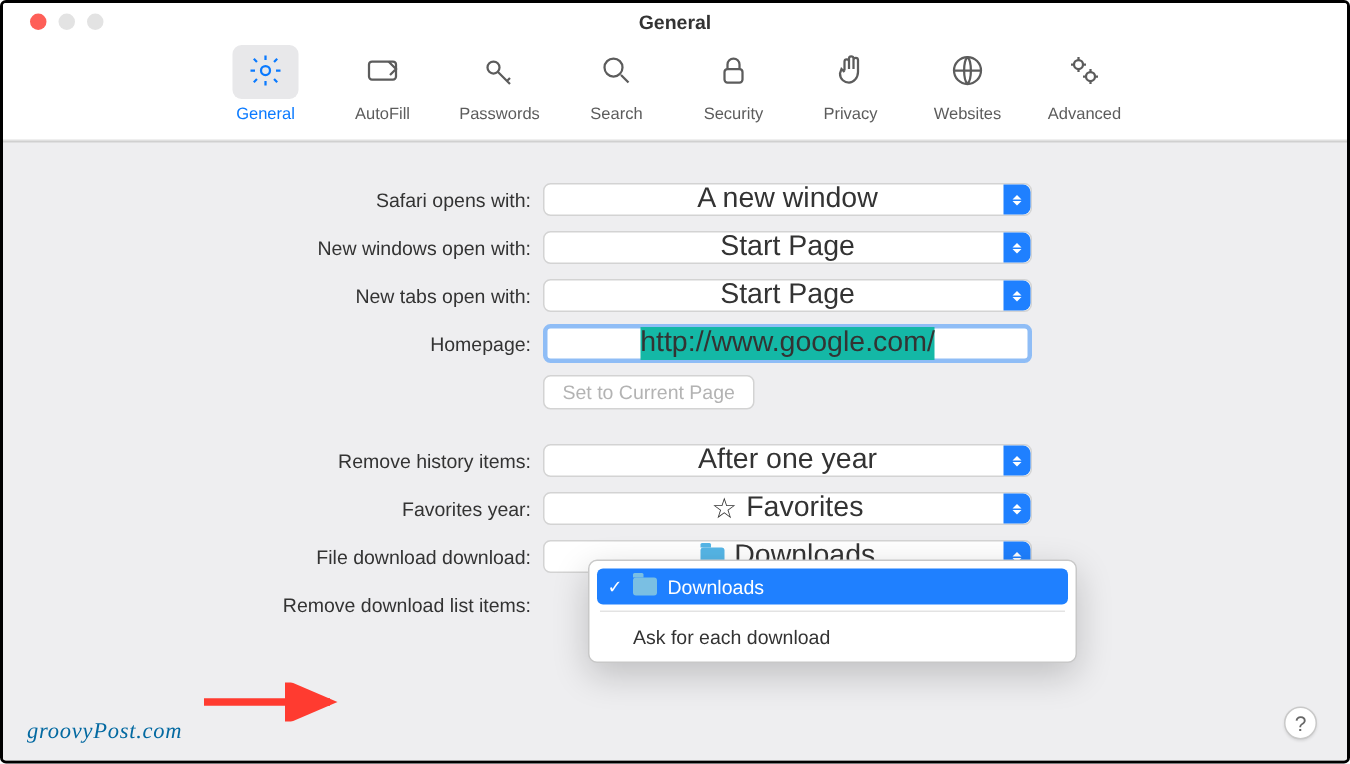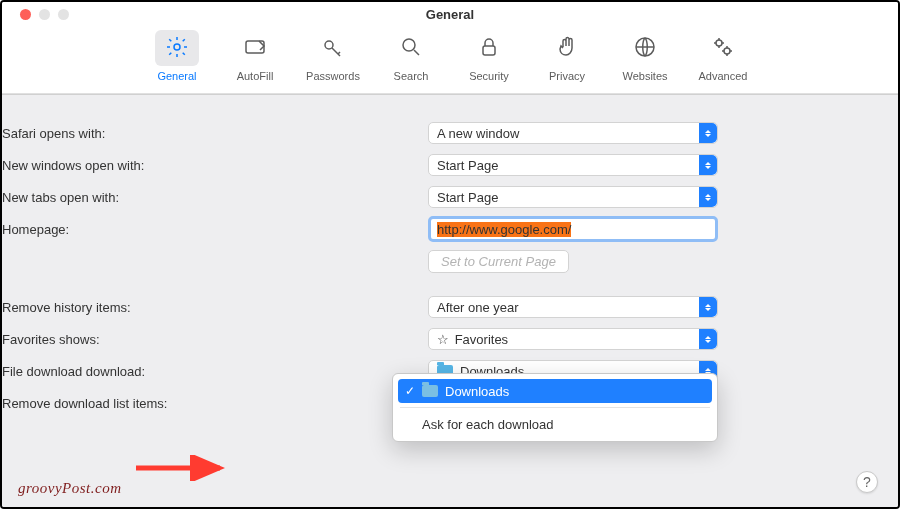--- a/index.html
+++ b/index.html
@@ -21,40 +21,40 @@
   .tb-item { width:64px; display:flex; flex-direction:column; align-items:center; gap:4px; font-size:11px; color:#5c5c5c; cursor:default; }
   .tb-item.active { color:#0a7aff; }
   .tb-item.active .ic-box { background:#e8e8ea; }
   .ic-box { width:44px; height:36px; border-radius:6px; display:flex; align-items:center; justify-content:center; }
   .ic-box svg { width:24px; height:24px; stroke:#5c5c5c; stroke-width:1.5; fill:none; }
   .tb-item.active .ic-box svg { stroke:#0a7aff; }
   .content { position:absolute; left:0; right:0; top:92px; bottom:0; background:#eeeef0; border-top:1px solid #d0d0d0; }
   .form { position:absolute; left:0; right:0; top:22px; }
   .row { display:flex; align-items:center; height:32px; margin-bottom:0px; }
   .row.gap-above { margin-top:14px; }
-  .lbl { width:426px; text-align:left; padding-right:8px; font-size:13px; color:#333; }
-  .ctrl { width:290px; height:22px; background:#fff; border:1px solid #d3d3d3; border-radius:5px; display:flex; align-items:center; padding:0 8px; position:relative; font-size:13px; }
+  .lbl { width:360px; text-align:right; padding-right:8px; font-size:13px; color:#333; }
+  .ctrl { width:326px; height:22px; background:#fff; border:1px solid #d3d3d3; border-radius:5px; display:flex; align-items:center; padding:0 8px; position:relative; font-size:19px;justify-content:center; }
   .ctrl .caret { position:absolute; right:0; top:0; width:18px; height:100%; background:#1f80ff; border-radius:0 5px 5px 0; display:flex; flex-direction:column; align-items:center; justify-content:center; gap:1px; }
   .caret span { width:0;height:0; border-left:3px solid transparent; border-right:3px solid transparent;}
   .caret .up { border-bottom:3px solid #fff;}
   .caret .dn { border-top:3px solid #fff;}
   .input-focus { border:3px solid #8fbdf6; padding:0 6px; height:26px; }
-  .btn { display:inline-block; background:#fff; border:1px solid #d3d3d3; border-radius:5px; padding:3px 12px; color:#b3b3b3; font-size:13px;font-style:italic; }
+  .btn { display:inline-block; background:#fff; border:1px solid #d3d3d3; border-radius:5px; padding:3px 12px; color:#b3b3b3; font-size:13px; }
   .star { margin-right:6px; }
   .folder { width:16px; height:12px; background:#56b6e7; border-radius:2px; margin-right:7px; position:relative; display:inline-block;}
   .folder::before { content:""; position:absolute; top:-3px; left:0; width:7px; height:3px; background:#56b6e7; border-radius:1px 1px 0 0;}
   .dropdown { position:absolute; left:390px; top:278px; width:326px; background:#fff; border:1px solid #c8c8c8; border-radius:6px; box-shadow:0 8px 24px rgba(0,0,0,.2); padding:5px; }
   .dropdown .opt { display:flex; align-items:center; height:24px; border-radius:4px; padding:0 8px 0 24px; position:relative; font-size:13px; }
   .dropdown .opt.sel { background:#1f80ff; color:#fff; }
   .dropdown .opt.sel::before { content:"✓"; position:absolute; left:7px; font-size:12px; }
   .dropdown hr { border:none; border-top:1px solid #e3e3e3; margin:4px 2px; }
   .dropdown .folder-white { width:16px; height:12px; background:#7abfe3; border-radius:2px; margin-right:7px; position:relative;}
   .dropdown .folder-white::before{content:"";position:absolute;top:-3px;left:0;width:7px;height:3px;background:#7abfe3;border-radius:1px 1px 0 0;}
   .arrow-ann { position:absolute; left:130px; top:360px; pointer-events:none;}
-  .watermark { position:absolute; left:16px; bottom:10px; font-family: Georgia, serif; font-style:italic; font-size:15px; color:#7f1d1d; letter-spacing:0.5px;}
+  .watermark { position:absolute; left:16px; bottom:10px; font-family: Georgia, serif; font-style:italic; font-size:15px; color:#0369a1; letter-spacing:0.5px;}
   .help { position:absolute; right:20px; bottom:14px; width:22px; height:22px; border-radius:50%; background:#fff; border:1px solid #c9c9c9; display:flex; align-items:center; justify-content:center; font-size:14px; color:#666; box-shadow:0 1px 2px rgba(0,0,0,.1);}
 </style>
 </head>
 <body>
 
 <div class="titlebar">
   <div class="traffic">
     <div class="dot red"></div>
     <div class="dot grey"></div>
     <div class="dot grey"></div>
@@ -169,42 +169,42 @@
         <div class="caret">
             <span class="up"></span>
             <span class="dn"></span>
           </div>
       </div>
     </div>
 
     <div class="row">
       <div class="lbl">Homepage:</div>
       <div class="ctrl input-focus">
-        <span style="background:#f97316;">http://www.google.com/</span>
+        <span style="background:#14b8a6;">http://www.google.com/</span>
       </div>
     </div>
 
     <div class="row">
       <div class="lbl"></div>
       <div class="btn">Set to Current Page</div>
     </div>
 
     <div class="row gap-above">
       <div class="lbl">Remove history items:</div>
       <div class="ctrl">
         <span>After one year</span>
         <div class="caret">
             <span class="up"></span>
             <span class="dn"></span>
           </div>
       </div>
     </div>
 
     <div class="row">
-      <div class="lbl">Favorites shows:</div>
+      <div class="lbl">Favorites year:</div>
       <div class="ctrl">
         <span class="star">☆</span>
         <span>Favorites</span>
         <div class="caret">
             <span class="up"></span>
             <span class="dn"></span>
           </div>
       </div>
     </div>
 

